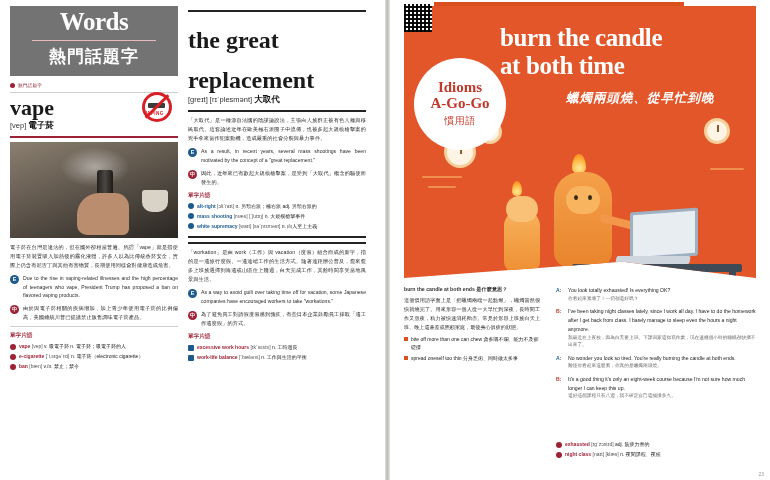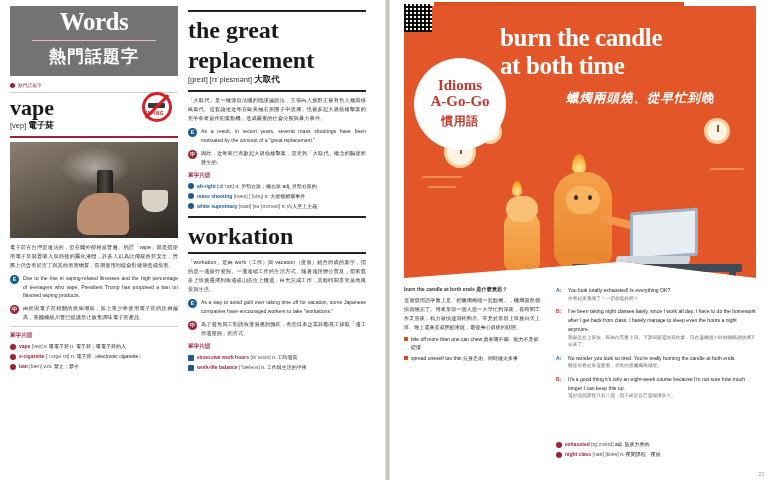--- a/index.html
+++ b/index.html
@@ -93,21 +93,21 @@
     font-weight: 700;
     font-size: 22px;
     line-height: 1.05;
     margin: 2px 0 1px 0;
   }
   .term-big {
     font-family: "Liberation Serif", serif;
     font-weight: 700;
     font-size: 24px;
     line-height: 1.0;
-    margin: 6px 0 2px 0;
+    margin: 16px 0 2px 0;
   }
   .pron {
     font-size: 7.5px;
     color: #333;
     margin-bottom: 3px;
   }
   .pron .cn { font-size: 8.5px; font-weight: 700; color: #111; }
 
   .vape-row { position: relative; }
   .novape {
@@ -322,22 +322,22 @@
     line-height: 1.05;
   }
   .badge-circle .b2 {
     font-family: "Liberation Serif", serif;
     font-size: 15px;
     font-weight: 700;
     color: #c0392b;
     line-height: 1.05;
   }
   .badge-circle .b3 {
-    font-size: 12px;
-    font-weight: 700;
+    font-size: 10px;
+    font-weight: 400;
     color: #c0392b;
     margin-top: 3px;
     letter-spacing: .5px;
   }
 
   
   .illus { position: absolute; left: 0; top: 108px; width: 352px; height: 164px; }
   .desk {
     position: absolute;
     left: 168px; bottom: 6px;
@@ -619,21 +619,20 @@
         <span class="voc-def">n. 大規模槍擊事件</span></span>
       </div>
       <div class="voc-item">
         <span class="bullet blue"></span>
         <span><span class="voc-word">white supremacy</span>
         <span class="voc-pos">[waɪt] [sə`prɛməsɪ]</span>
         <span class="voc-def">n. 白人至上主義</span></span>
       </div>
 
       <div class="hr-dark" style="margin-top:6px"></div>
-      <div class="term-big">workation</div>
       <div class="hr-dark"></div>
 
       <div class="body-cn">「workation」是由 work（工作）與 vacation（度假）組合而成的新字，指的是一邊旅行度假、一邊遠端工作的生活方式。隨著遠距辦公普及，愈來愈多上班族選擇到海邊或山區住上幾週，白天完成工作，其餘時間享受當地風景與生活。</div>
 
       <div class="para-icon">
         <span class="badge-en">E</span>
         <span class="body-en">As a way to avoid guilt over taking time off for vacation, some Japanese companies have encouraged workers to take "workations."</span>
       </div>
       <div class="para-icon">
         <span class="badge-cn">中</span>

